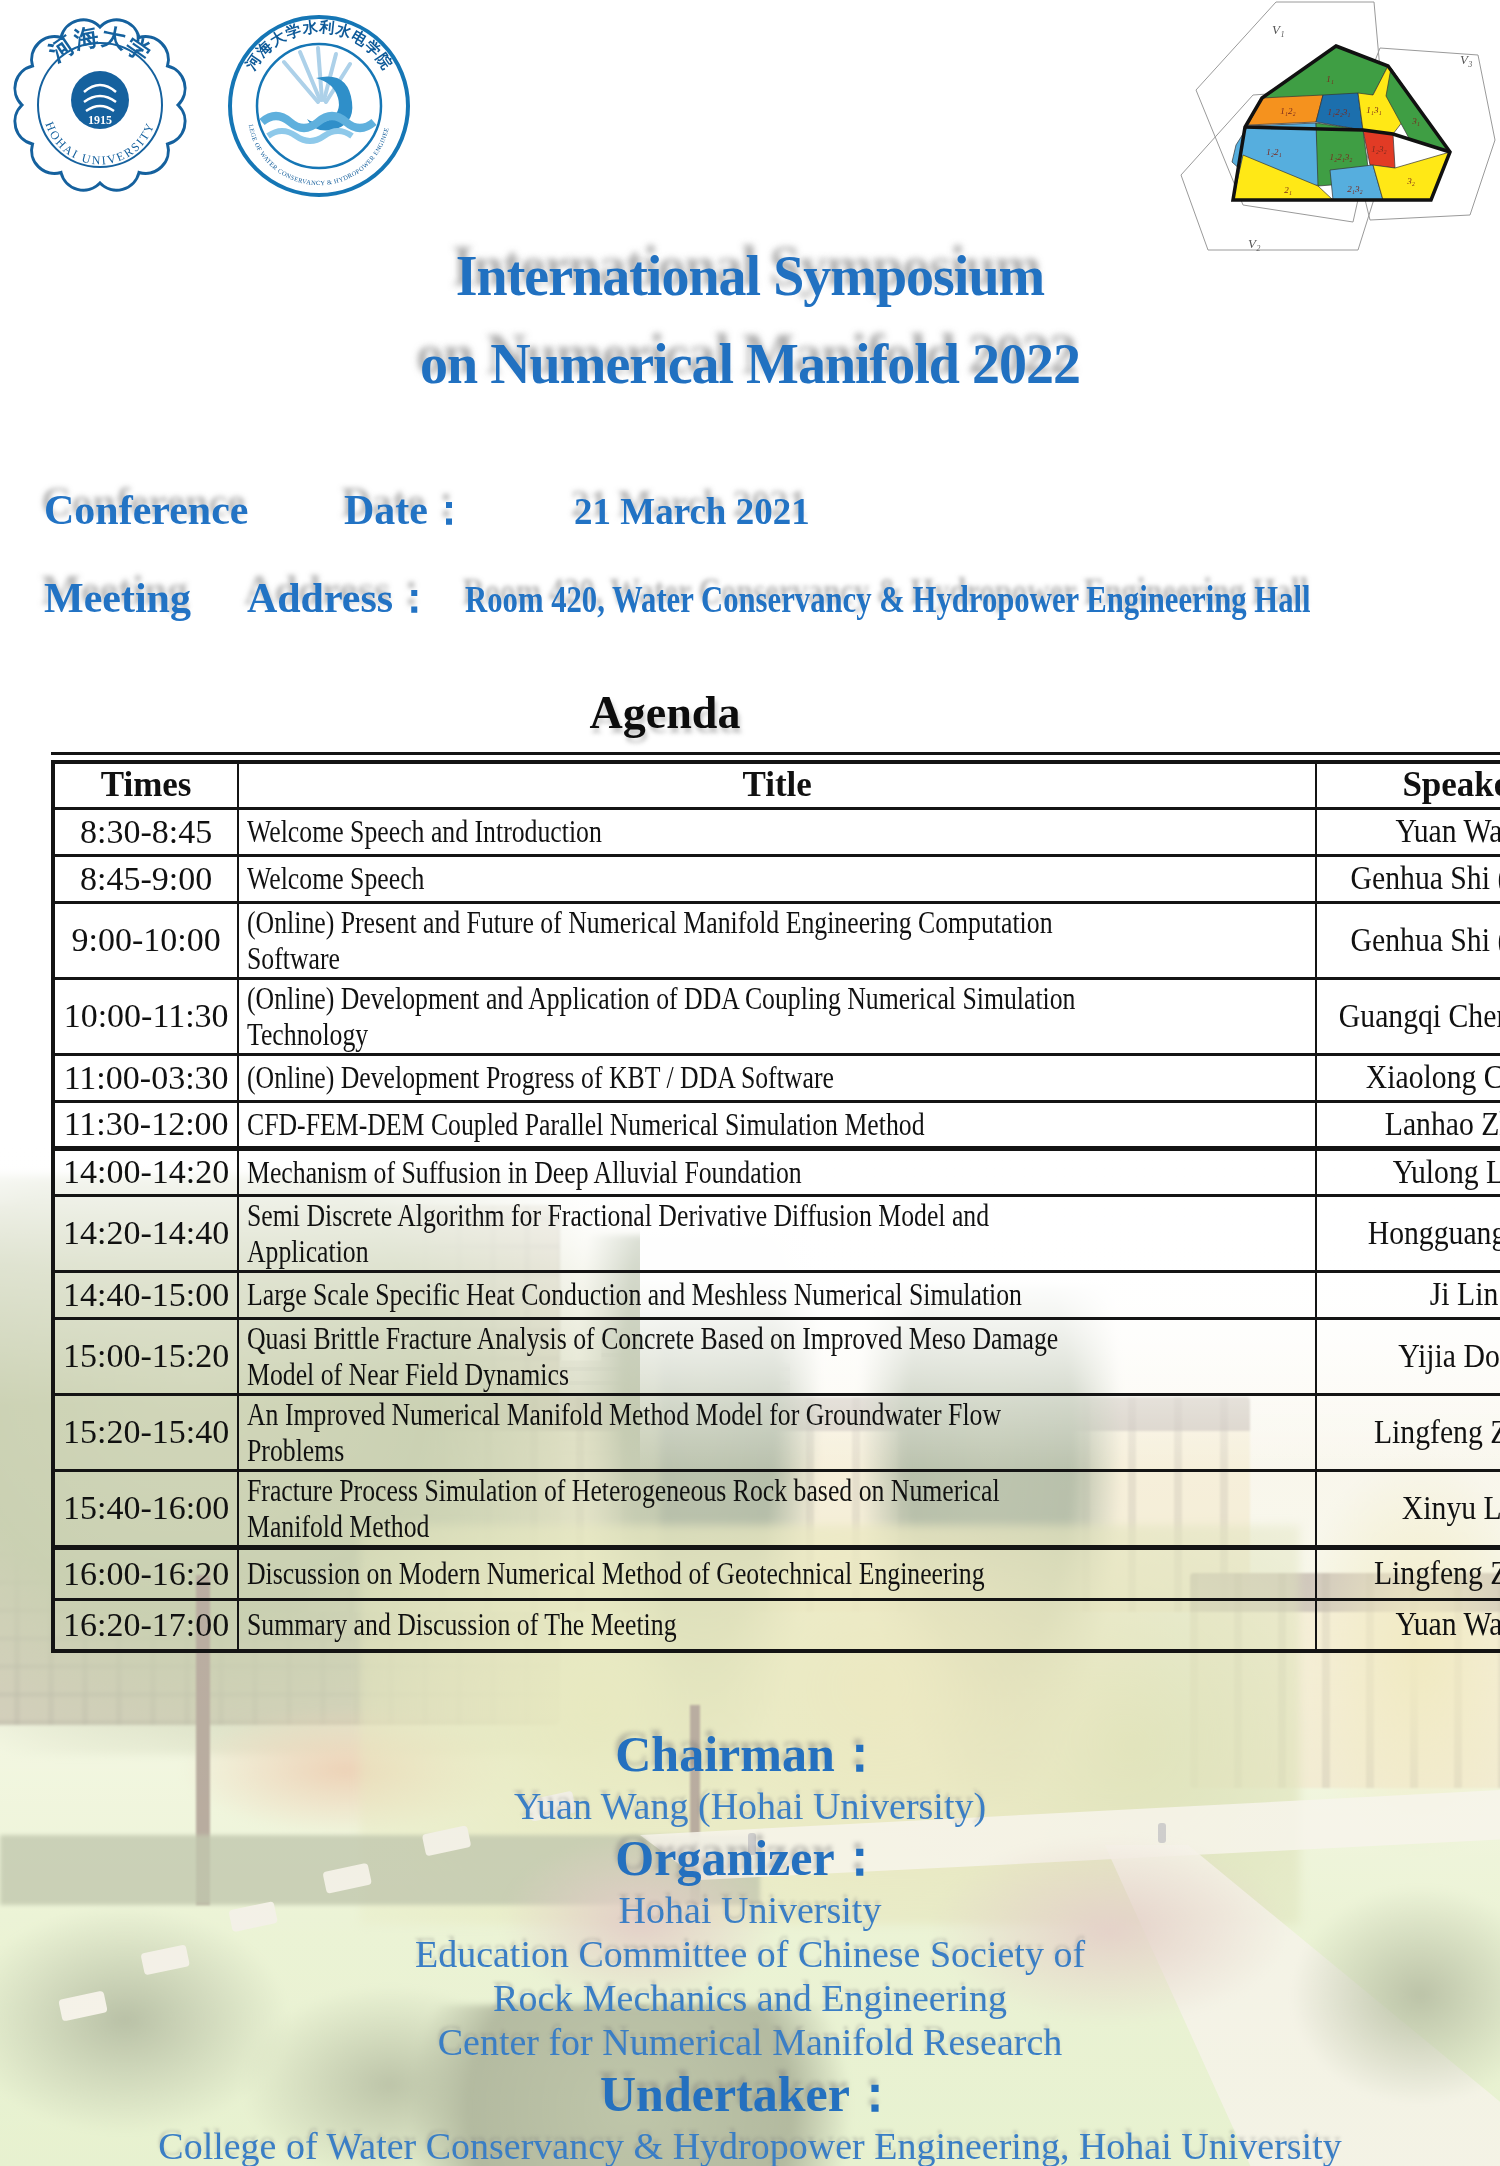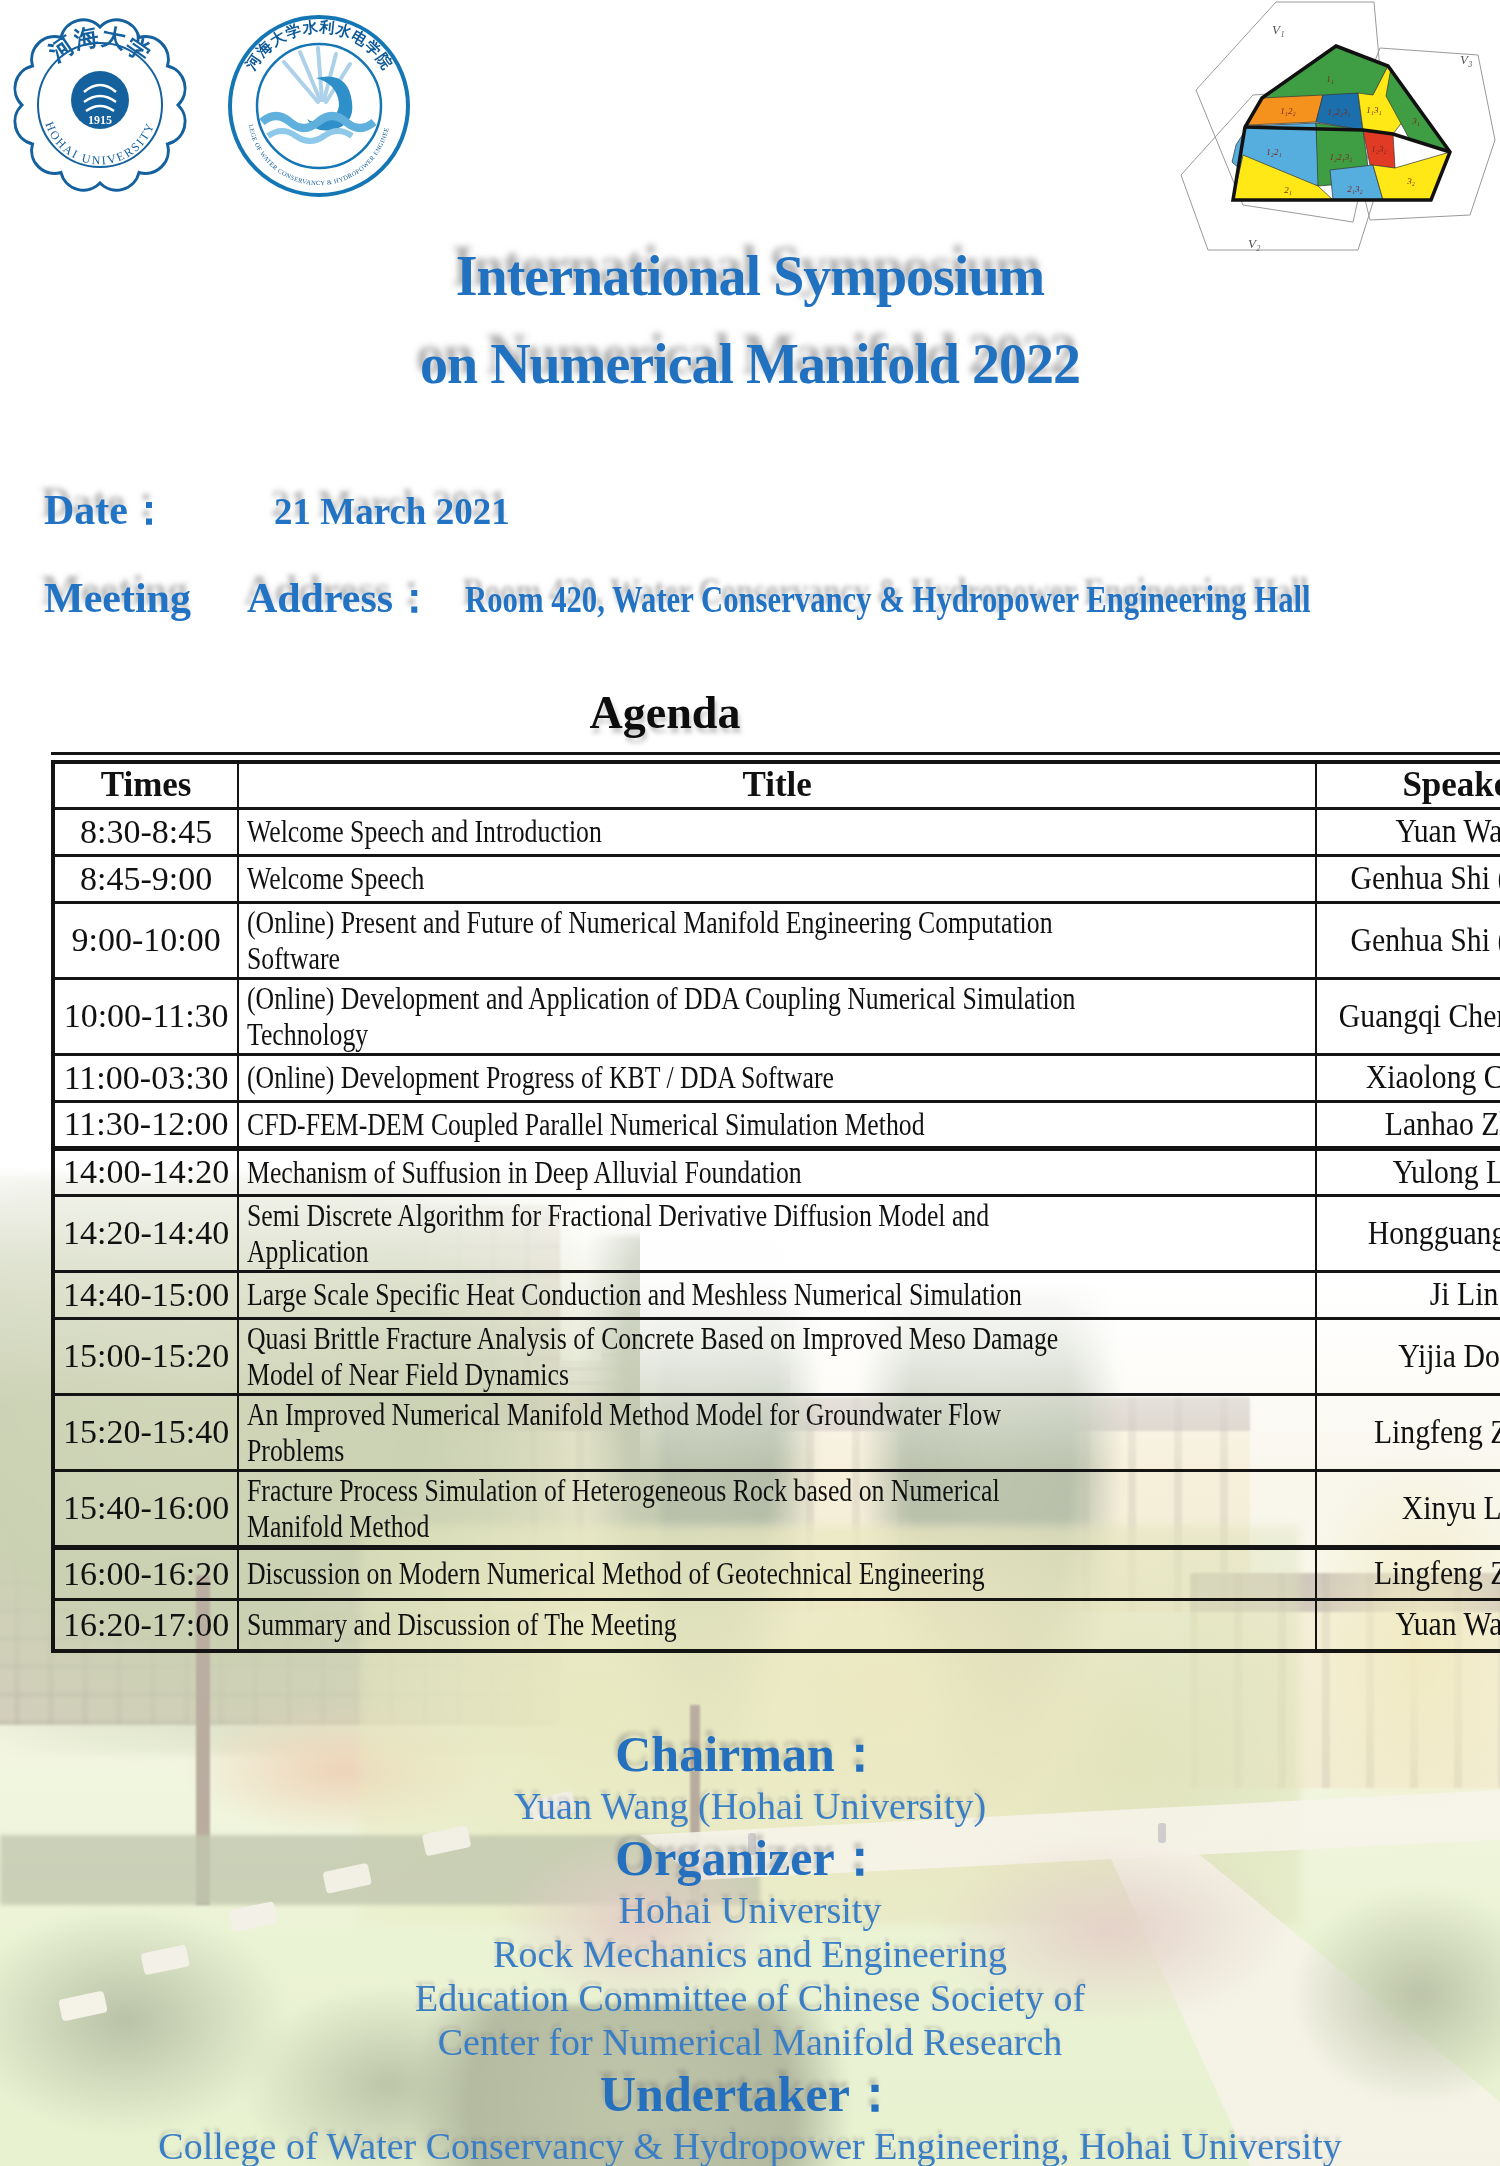--- a/index.html
+++ b/index.html
@@ -242,20 +242,21 @@
   </g>
 </svg>
 
 <div id="title" class="abs">
   <div>International Symposium</div>
   <div>on Numerical Manifold 2022</div>
 </div>
 
 <div id="info" class="abs">
   <div class="info-row">
+    <div class="info-label">Conference</div>
     <div class="info-key">Date：</div>
     <div class="info-value">21 March 2021</div>
   </div>
   <div class="info-row">
     <div class="info-label">Meeting</div>
     <div class="info-key">Address：</div>
     <div class="info-value"><span class="squeeze">Room 420, Water Conservancy &amp; Hydropower Engineering Hall</span></div>
   </div>
 </div>
 
@@ -346,18 +347,18 @@
     </tr>
   </tbody>
     </table>
 </div>
 
 <div id="footer" class="abs">
   <div class="f-head">Chairman：</div>
   <div class="f-line">Yuan Wang (Hohai University)</div>
   <div class="f-head">Organizer：</div>
   <div class="f-line">Hohai University</div>
+  <div class="f-line">Education Committee of Chinese Society of</div>
   <div class="f-line">Rock Mechanics and Engineering</div>
-  <div class="f-line">Education Committee of Chinese Society of</div>
   <div class="f-line">Center for Numerical Manifold Research</div>
   <div class="f-head">Undertaker：</div>
   <div class="f-line">College of Water Conservancy &amp; Hydropower Engineering, Hohai University</div>
 </div>
 
 </body></html>

